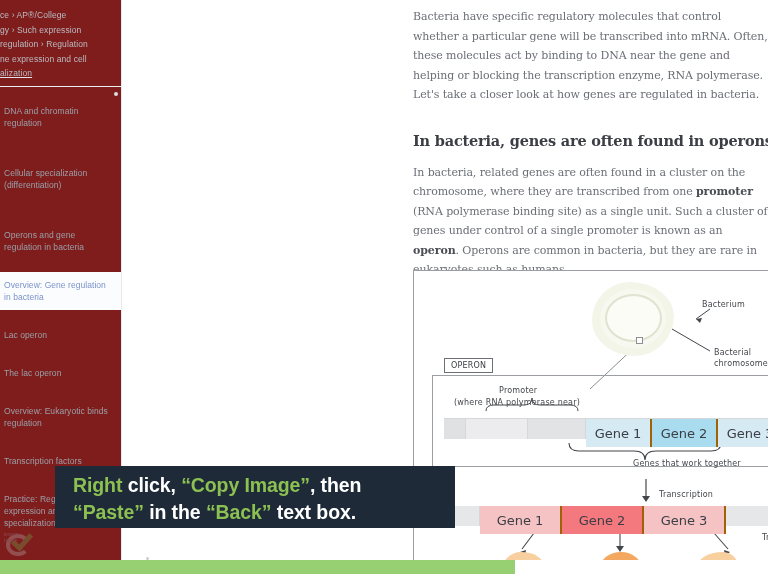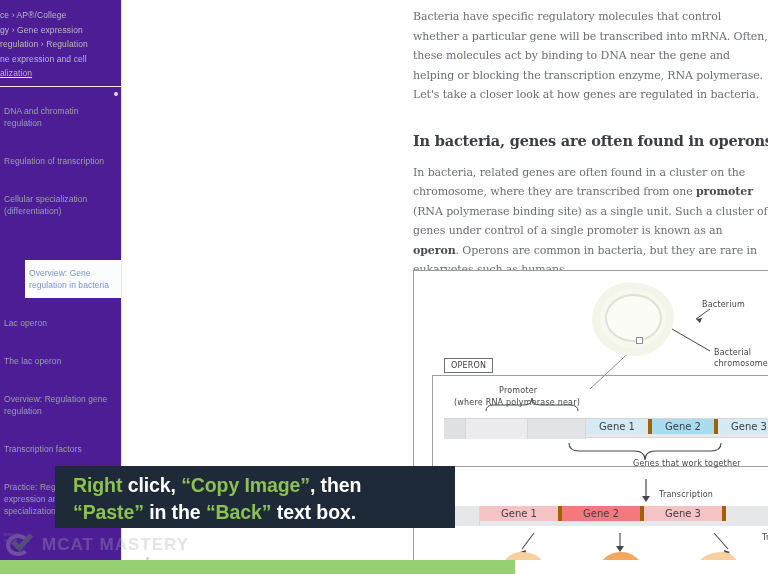--- a/index.html
+++ b/index.html
@@ -14,21 +14,21 @@
     width: 768px; height: 574px;
     background: #ffffff;
     overflow: hidden;
   }
 
   
   #sidebar {
     position: absolute;
     left: 0; top: 0;
     width: 122px; height: 560px;
-    background: #4c1d95;
+    background: #7f1d1d;
     border-right: 1px solid #e8e9ec;
     overflow: hidden;
   }
   #breadcrumb {
     padding: 8px 6px 10px 0px;
     font-size: 8.5px;
     line-height: 14.5px;
     color: #b9bcc2;
     letter-spacing: 0.1px;
   }
@@ -183,25 +183,25 @@
   .dna-strand {
     position: absolute;
     left: 30px; top: 147px;
     width: 360px; height: 20px;
     background: #e8e9ea;
     border-top: 1px solid #d6d7d9;
     border-bottom: 1px solid #d6d7d9;
   }
   .seg { position: absolute; top: 0; height: 20px; border-right: 1px solid #d6d7d9; }
   .gene-box {
-    position: absolute; top: 0; height: 15px;
+    position: absolute; top: 0; height: 28px;
     display: flex; align-items: center; justify-content: center;
     font-family: "DejaVu Sans", sans-serif;
-    font-size: 10px; color: #3b3e44;
-    border-right: 4px solid #a16207;
+    font-size: 13px; color: #3b3e44;
+    border-right: 2px solid #a16207;
   }
   .gene-blue-l { background: #d5eaf3; }
   .gene-blue-d { background: #a9dcef; }
 
   
   .mrna-strand {
     position: absolute;
     left: 30px; top: 235px;
     width: 360px; height: 20px;
     background: #e8e9ea;
@@ -315,45 +315,45 @@
 </style>
 </head>
 <body>
 
 <div id="screen">
 
   <div id="sidebar">
 
     <div id="breadcrumb">
       <div>ce  ›  AP®/College</div>
-      <div>gy  ›  Gene expression</div>
+      <div>gy  ›  Such expression</div>
       <div>regulation  ›  Regulation</div>
       <div>ne expression and cell</div>
       <div class="last">alization</div>
     </div>
 
     <div id="bc-divider"></div>
     <div class="tiny-dot" style="left:114px; top:92px;"></div>
 
     <div id="nav-list">
       <div class="nav-item">DNA and chromatin regulation</div>
       <div class="nav-spacer"></div>
-      <div class="nav-item">Regulation of transcription</div>
       <div class="nav-spacer"></div>
       <div class="nav-item">Cellular specialization (differentiation)</div>
       <div class="nav-spacer"></div>
       <div class="nav-spacer"></div>
-      <div class="nav-spacer"></div>
-      <div class="nav-item active" style="color: rgb(123, 147, 201); margin-left: 25px;">Overview: Gene regulation in bacteria</div>
+      <div class="nav-item">Operons and gene regulation in bacteria</div>
+      <div class="nav-spacer"></div>
+      <div class="nav-item active" style="color: rgb(123, 147, 201);">Overview: Gene regulation in bacteria</div>
       <div class="nav-spacer"></div>
       <div class="nav-item">Lac operon</div>
       <div class="nav-spacer"></div>
       <div class="nav-item">The lac operon</div>
       <div class="nav-spacer"></div>
-      <div class="nav-item">Overview: Regulation gene regulation</div>
+      <div class="nav-item">Overview: Eukaryotic binds regulation</div>
       <div class="nav-spacer"></div>
       <div class="nav-item">Transcription factors</div>
       <div class="nav-spacer"></div>
       <div class="nav-item">Practice: Regulation of gene expression and cell specialization</div>
 
     </div>
   </div>
 
   <div id="gutter"></div>
 
@@ -442,21 +442,20 @@
 
   <div id="watermark">
     <div id="wm-mark">
       <div class="circ"></div>
       <div class="check"></div>
       <div id="wm-sub">
         <div>lesson</div>
         <div>nation</div>
       </div>
     </div>
-    <div id="wm-text">MCAT MASTERY</div>
   </div>
 
   <div id="playhead"></div>
   <div id="bottom-dot"></div>
   <div id="progress-track">
     <div id="progress-fill" style="background: rgb(150, 208, 114); width: 515px;"></div>
   </div>
 
 </div>
 

